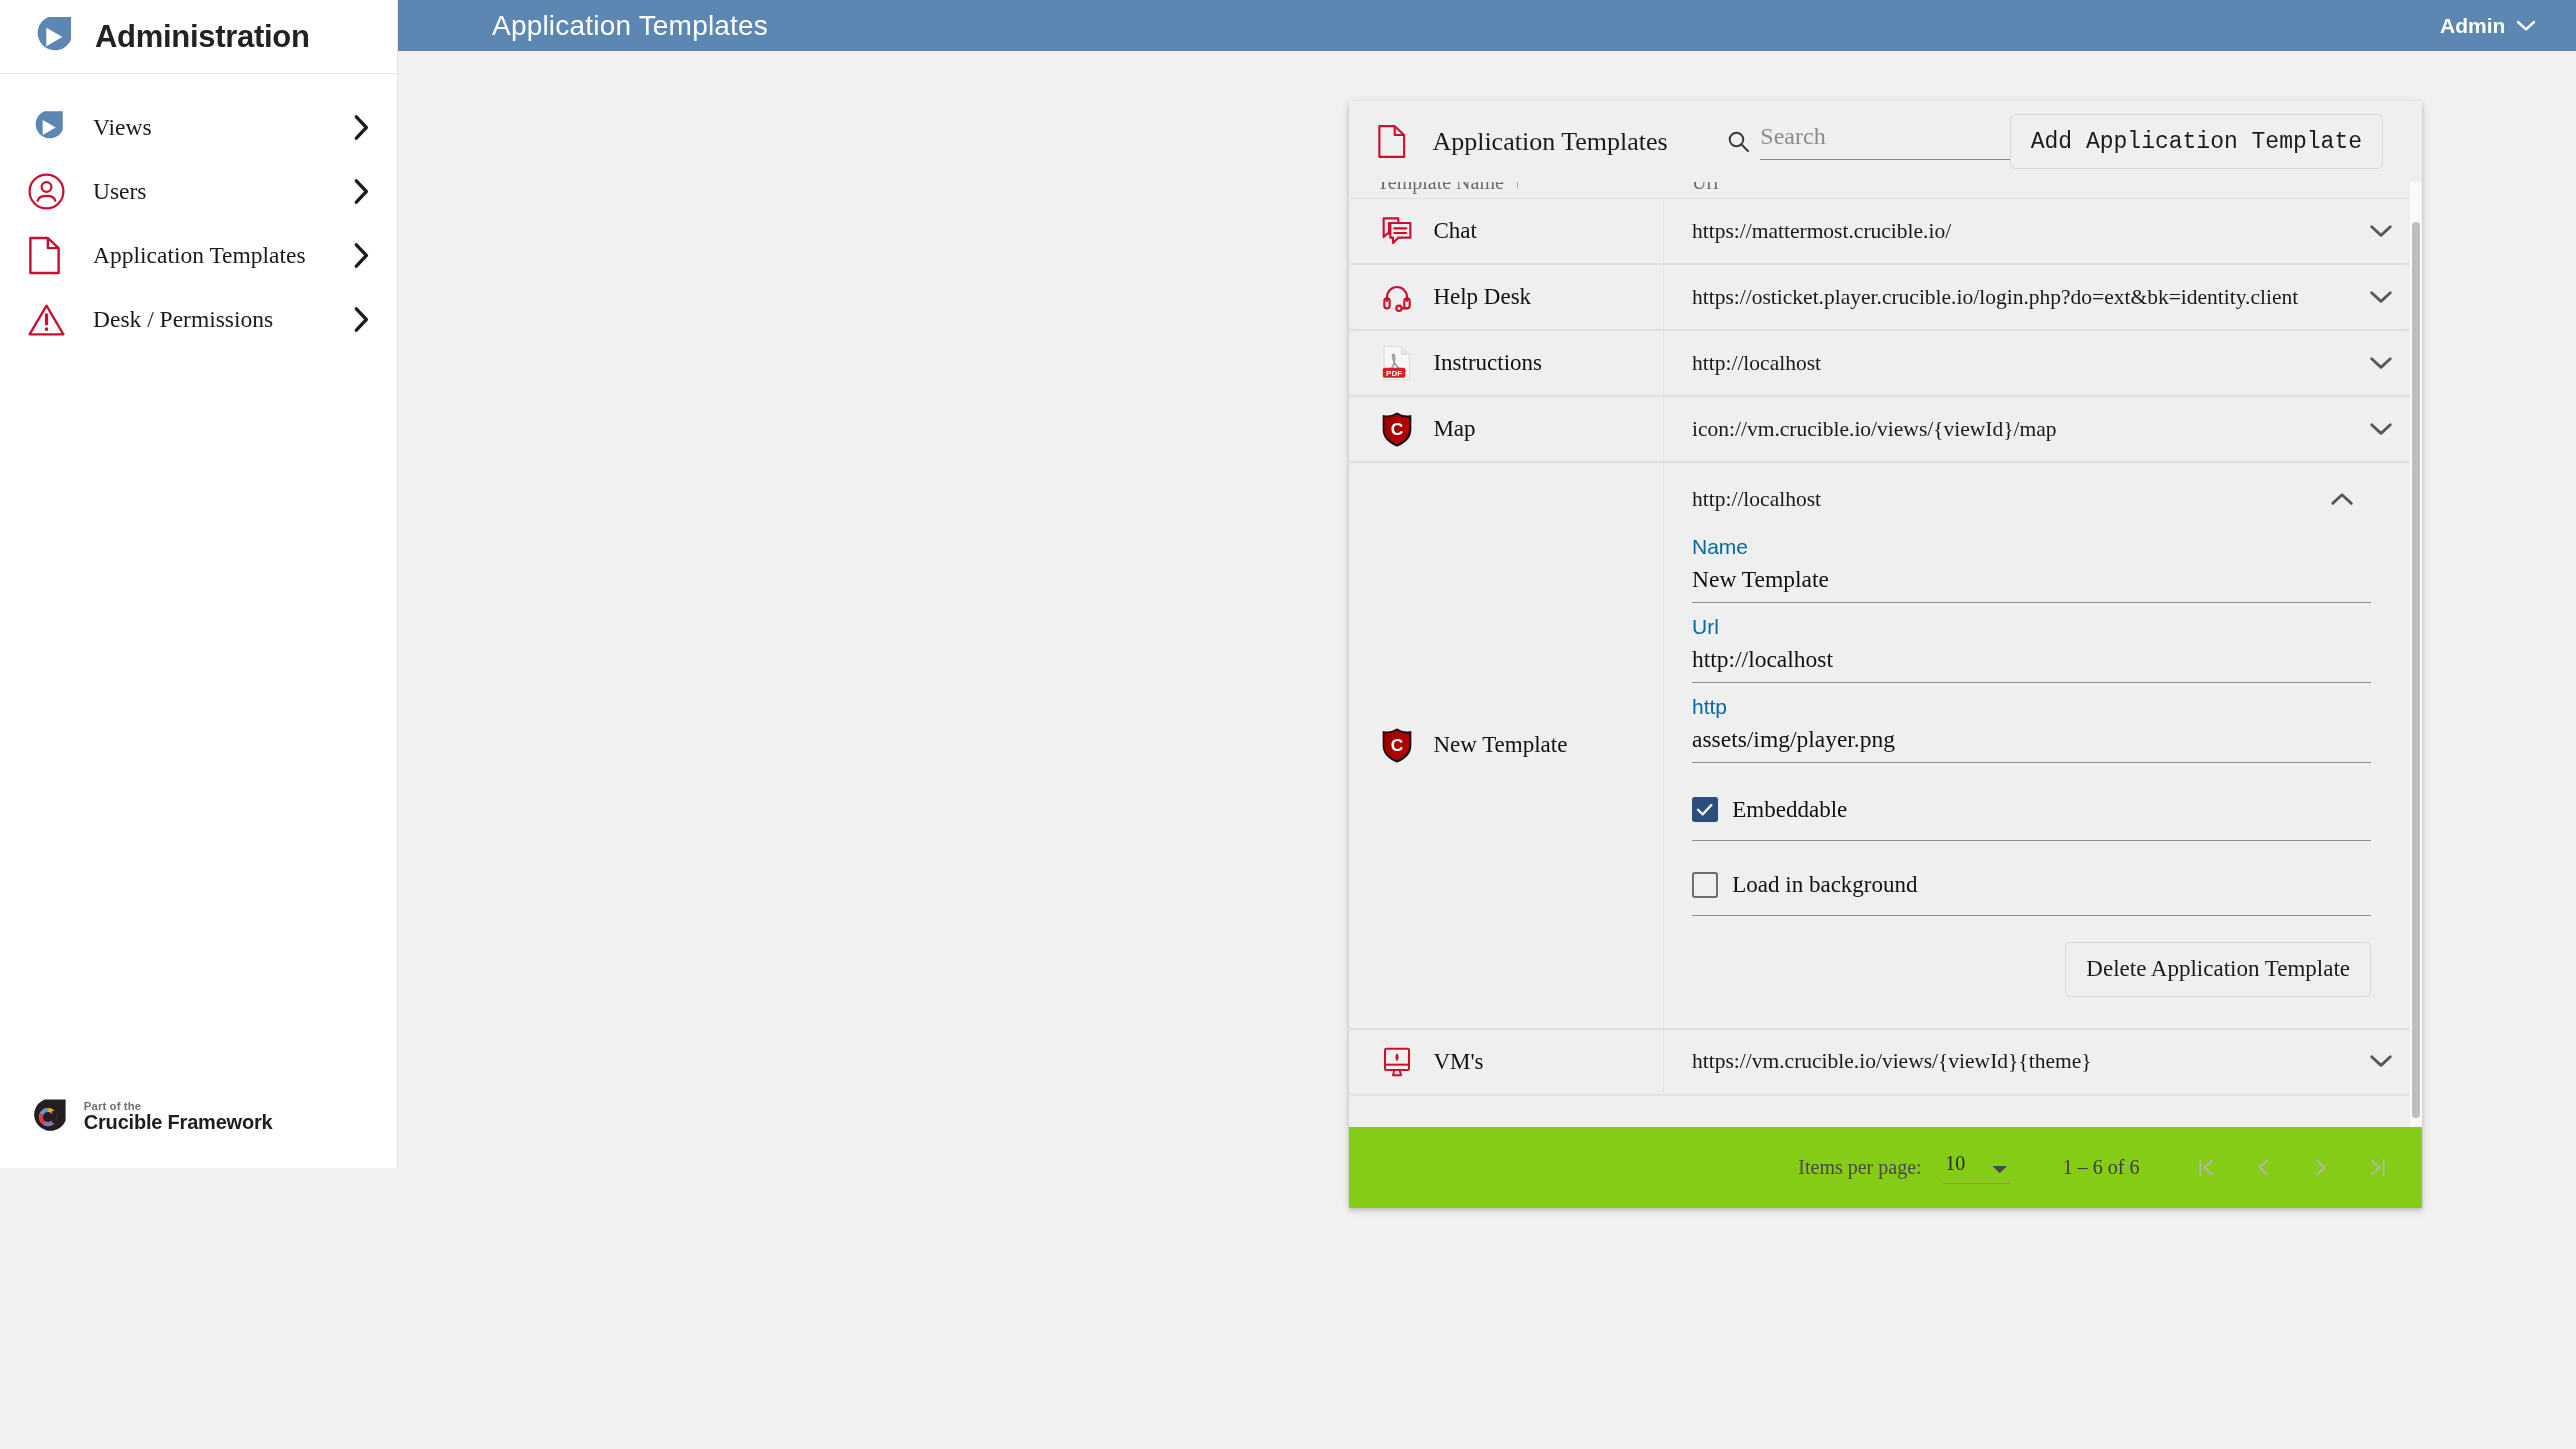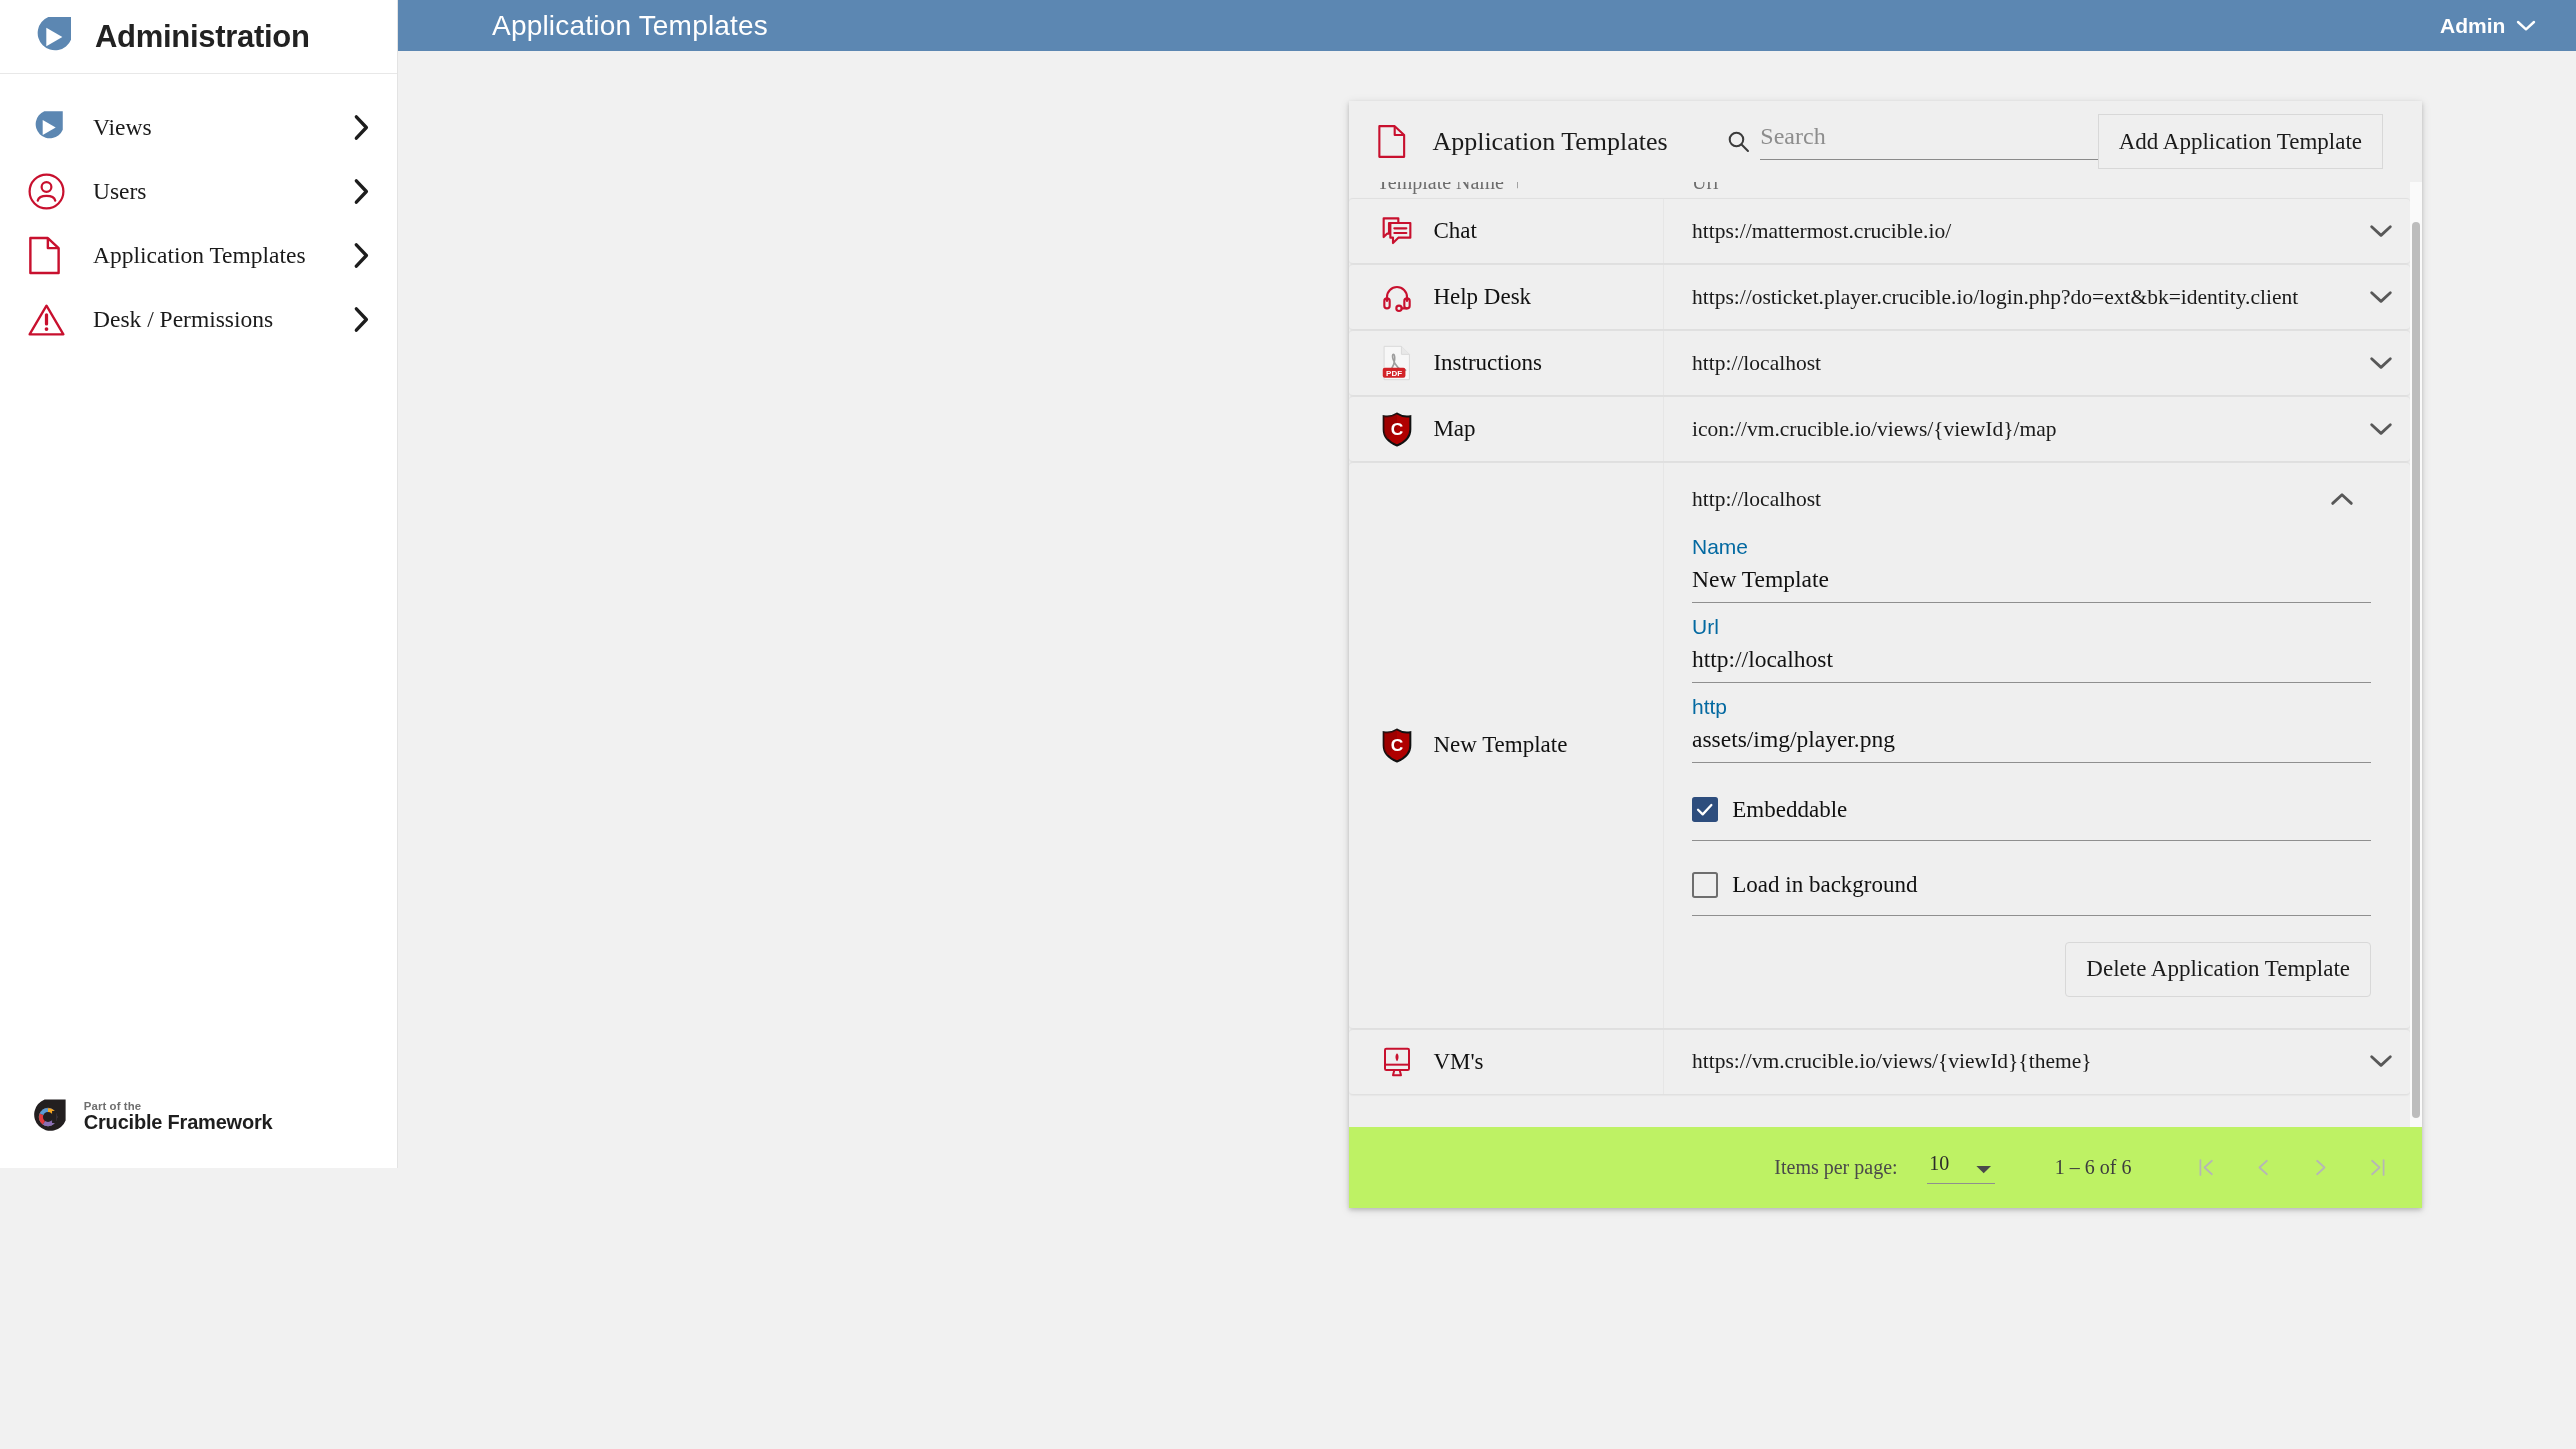--- a/index.html
+++ b/index.html
@@ -79,22 +79,22 @@
   }
   .search-icon-box { padding-bottom: 6.7px; }
   .search-field { flex: 1; border-bottom: 1.3px solid #8a8a8a; padding-bottom: 8.7px; }
   .search-input {
     width: 100%; border: none; outline: none; background: transparent;
     font-family: "Liberation Serif", serif; font-size: 24px; color: #333;
   }
   .search-input::placeholder { color: #8d8d8d; opacity: 1; }
   .add-btn {
     margin-left: auto;
-    border: 0.7px solid #d8d8d8; background: #efefef; border-radius: 0;
-    padding: 13.4px 20px; font-family: Liberation Serif, serif;
+    border: 0.7px solid #d8d8d8; background: #efefef; border-radius: 6px;
+    padding: 13.4px 20px; font-family: Liberation Mono, monospace;
     font-size: 23px; color: #1b1b1b; cursor: pointer; white-space: nowrap;
   }
 
   
   .table-scroll {
     flex: 1; overflow: hidden; position: relative;
     padding-right: 12px;
   }
   .table-inner { position: relative; margin-top: -27px; }
   .col-head {
@@ -165,22 +165,22 @@
   }
 
   
   .sbar { position: absolute; right: 0px; top: 0; width: 12px; height: 100%; background: #fafafa; }
   .sthumb { position: absolute; left: 2px; top: 40px; width: 8px; height: 896px;
             background: #bdbdbd; border-radius: 4px; }
 
   
   .paginator {
     height: 81px; flex: 0 0 81px; display: flex; align-items: center;
-    justify-content: flex-end; padding-right: 25.5px; gap: 8px;
-    background: #bef264; font-family: "Liberation Serif", serif; color: #464646;
+    justify-content: flex-end; padding-right: 25.5px; gap: 0;
+    background: #84cc16; font-family: "Liberation Serif", serif; color: #464646;
   }
   .pg-label { font-size: 20px; color: #4a4a4a; }
   .pg-select {
     margin-left: 21px; display: flex; align-items: flex-end; gap: 25.5px;
     border-bottom: 0.7px solid #8f8f8f; padding: 0 2.7px 8px 2.7px; cursor: pointer;
   }
   .pg-value { font-size: 20px; color: #2a2a2a; }
   .pg-range { margin-left: 52px; font-size: 20px; color: #3d3d3d; }
   .pg-btns { display: flex; align-items: center; margin-left: 48px; gap: 19px; }
   .pg-btn { width: 38px; height: 38px; display: flex; align-items: center; justify-content: center; cursor: pointer; }

